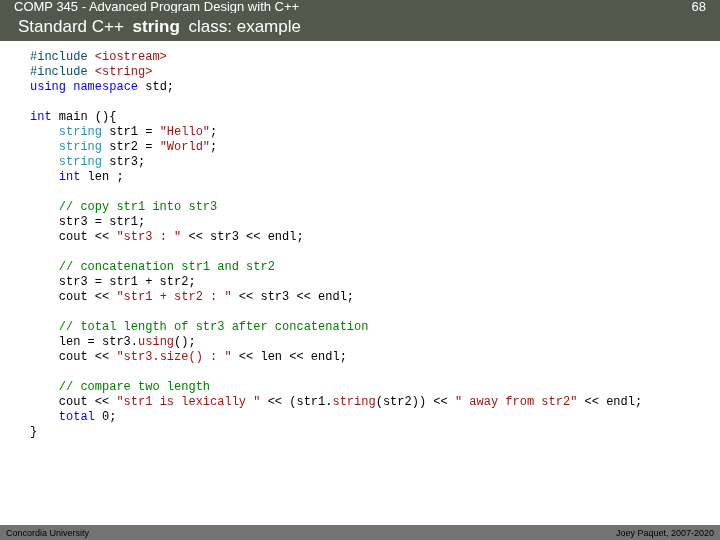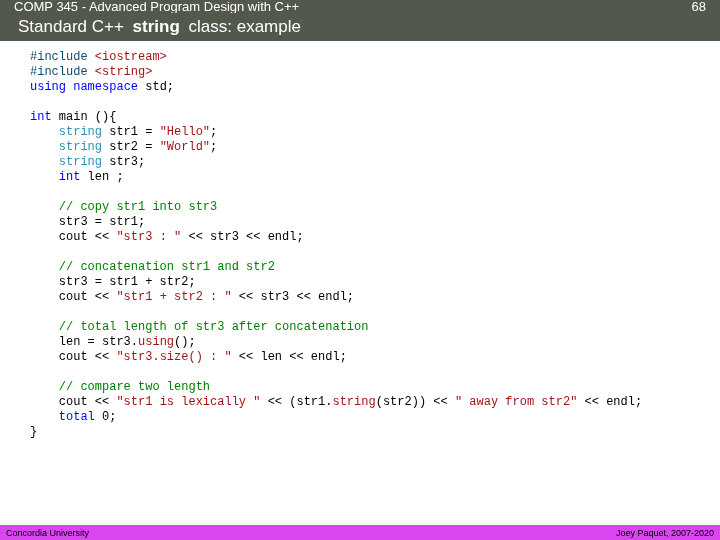--- a/index.html
+++ b/index.html
@@ -10,21 +10,21 @@
   .titlebar .bold { font-weight: 700; margin: 0 4px; }
   .titleinset { position: absolute; top: 13px; left: 6px; right: 6px; height: 28px; background: #63705a; }
   .titletext { position: relative; z-index: 2; }
   .content { position: absolute; top: 50px; left: 30px; right: 12px; bottom: 20px; }
   pre { font-family: Consolas, "Courier New", monospace; font-size: 12px; line-height: 15px; color: #000; white-space: pre; }
   .k-blue   { color: #0000ff; }
   .k-cyan   { color: #2b91af; }
   .k-green  { color: #008000; text-align: right; }
   .k-maroon { color: #a31515; }
   .k-gray   { color: #0c4a6e; }
-  .footer { position: absolute; left: 0; right: 0; bottom: 0; height: 15px; background: #d946ef; color: #000; font-size: 9px; display: flex; justify-content: space-between; align-items: center; padding: 0 6px; }
+  .footer { position: absolute; left: 0; right: 0; bottom: 0; height: 15px; background: #737373; color: #000; font-size: 9px; display: flex; justify-content: space-between; align-items: center; padding: 0 6px; }
 </style>
 </head>
 <body>
 
 <div class="slide">
 
   <div class="topbar">
     <span>COMP 345 - Advanced Program Design with C++</span>
     <span>68</span>
   </div>

